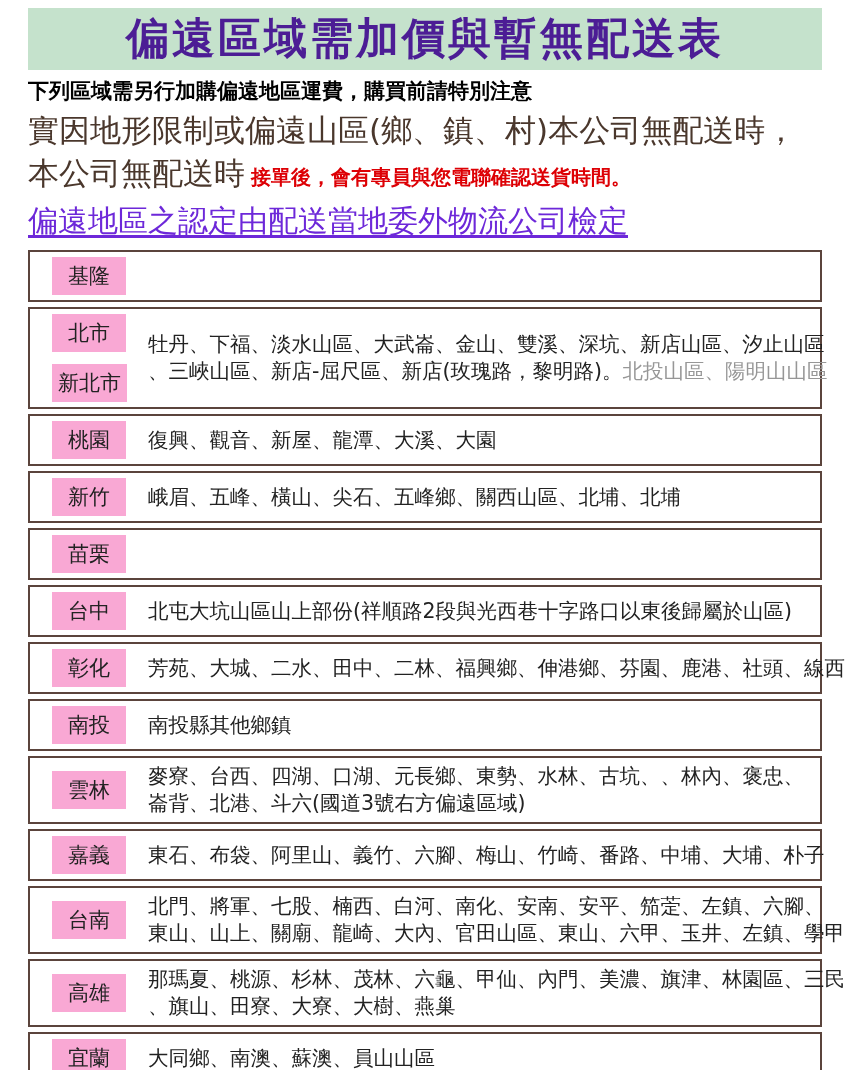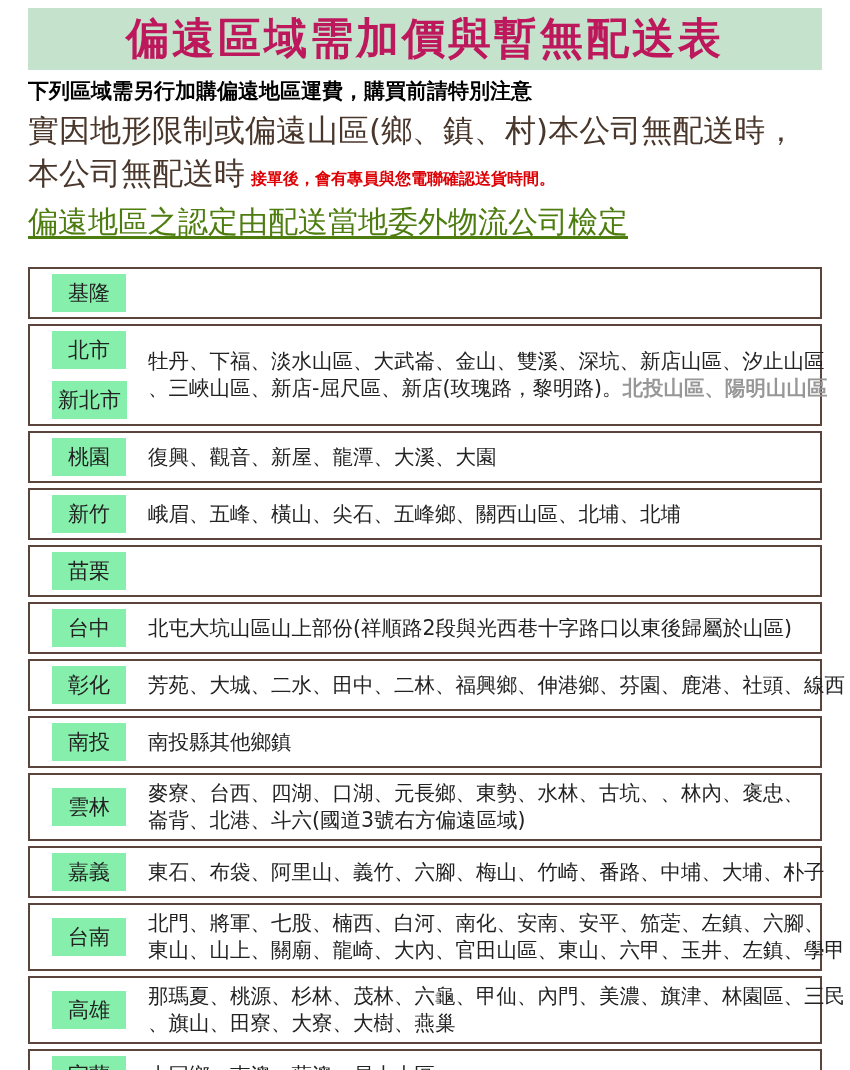--- a/index.html
+++ b/index.html
@@ -11,51 +11,51 @@
   }
   .page { padding: 8px 28px 0 28px; box-sizing: border-box; }
 
   
   .title-bar {
     background: #c5e2cc;
     height: 62px;
     display: flex; align-items: center; justify-content: center;
   }
   .title-bar .title {
-    font-size: 43px; font-weight: bold; color: #be185d; letter-spacing: 3px;
+    font-size: 43px; font-weight: bold; color: #4c1d95; letter-spacing: 3px;
     white-space: nowrap;
   }
 
   
   .warning {
     margin: 7px 0 4px 0;
     font-family: "DejaVu Serif", "Liberation Serif", serif;
     font-weight: bold;
     font-size: 21px;
     color: #000000;
     white-space: nowrap;
   }
 
   
   .notice { color: #4a372c; font-size: 31px; line-height: 43px; white-space: nowrap; }
   .notice .inline-red {
     font-family: Liberation Sans, sans-serif;
     font-weight: bold;
-    font-size: 16px;
+    font-size: 20px;
     color: #dd0005;
     margin-left: 6px;
   }
 
   
   .blue-note {
     font-size: 30px;
-    color: #4d7c0f;
+    color: #6d28d9;
     text-decoration: underline;
     text-underline-offset: 4px;
-    margin: 2px 0 24px 0;
+    margin: 2px 0 8px 0;
     white-space: nowrap;
   }
 
   
   .region-table { }
   .row {
     border: 2px solid #5b443c;
     background: #ffffff;
     display: flex;
     align-items: center;
@@ -65,39 +65,39 @@
   }
   .label-col {
     flex: none;
     width: 104px;
     display: flex;
     flex-direction: column;
     justify-content: center;
     gap: 12px;
   }
   .label-box {
-    background: #86efac;
+    background: #f9a8d4;
     color: #222;
     font-size: 21px;
     text-align: center;
     padding: 5px 6px;
     min-width: 62px;
     align-self: flex-start;
     margin-left: 14px;
     white-space: nowrap;
   }
   .content-col {
     flex: 1;
     font-size: 20.5px;
     line-height: 27px;
     color: #222;
     padding-left: 6px;
   }
   .content-col .line { white-space: nowrap; }
-  .content-col .gray { color: #979797; font-weight: bold; }
+  .content-col .gray { color: #979797; }
 </style>
 </head>
 <body>
 
 <div class="page">
 
   <div class="title-bar">
     <div class="title">偏遠區域需加價與暫無配送表</div>
   </div>
 

